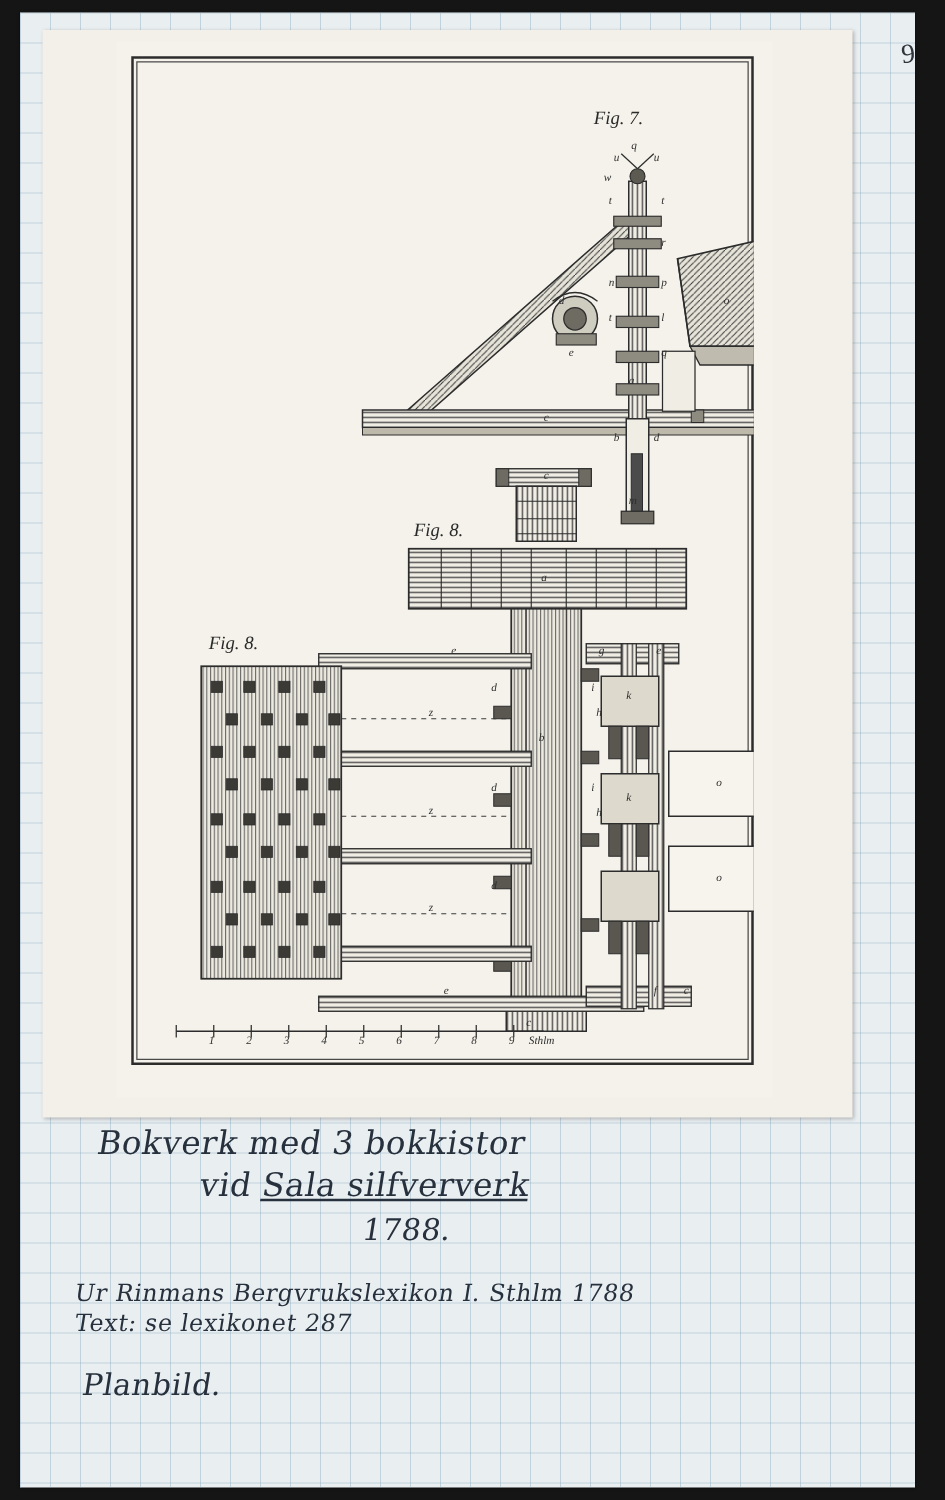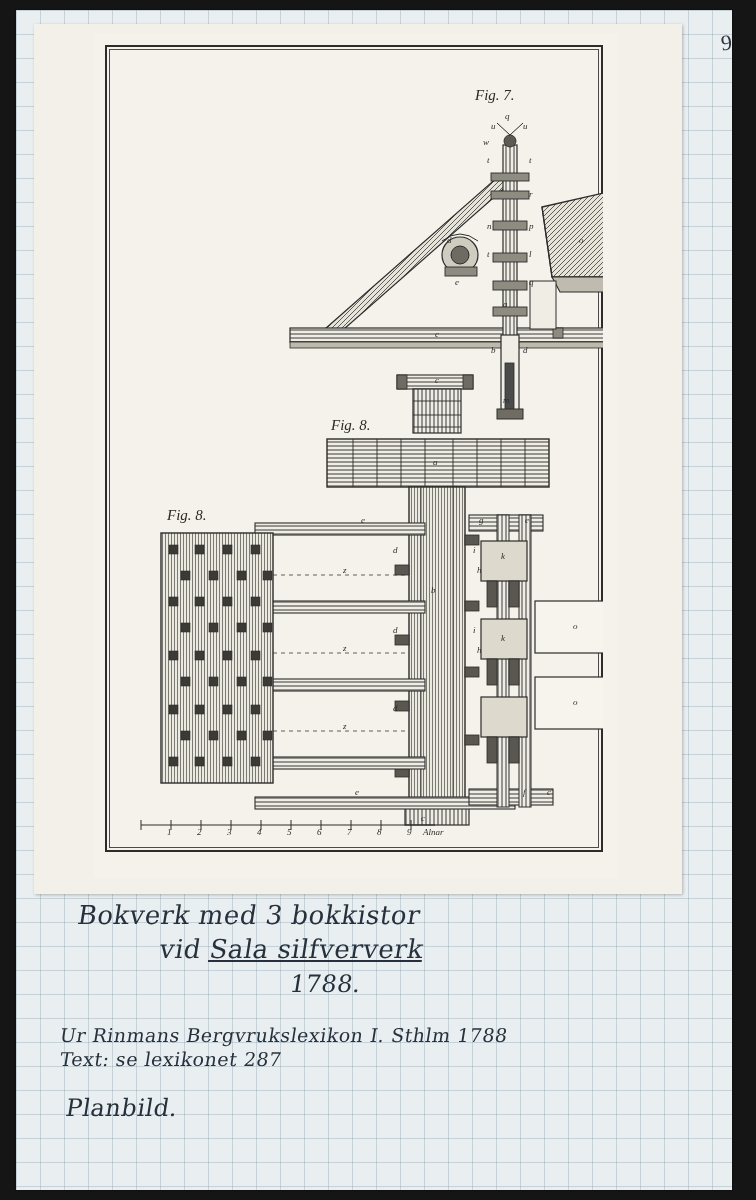--- a/index.html
+++ b/index.html
@@ -345,21 +345,21 @@
     
     <div class="scale-note" style="left:62px; top:782px;">1</div>
     <div class="scale-note" style="left:92px; top:782px;">2</div>
     <div class="scale-note" style="left:122px; top:782px;">3</div>
     <div class="scale-note" style="left:152px; top:782px;">4</div>
     <div class="scale-note" style="left:182px; top:782px;">5</div>
     <div class="scale-note" style="left:212px; top:782px;">6</div>
     <div class="scale-note" style="left:242px; top:782px;">7</div>
     <div class="scale-note" style="left:272px; top:782px;">8</div>
     <div class="scale-note" style="left:302px; top:782px;">9</div>
-    <div class="scale-note" style="left:318px; top:782px;">Alnar</div>
+    <div class="scale-note" style="left:318px; top:782px;">Sthlm</div>
 
     
     <div class="tiny-letter" style="left:400px; top:66px;">q</div>
     <div class="tiny-letter" style="left:386px; top:76px;">u</div>
     <div class="tiny-letter" style="left:418px; top:76px;">u</div>
     <div class="tiny-letter" style="left:378px; top:92px;">w</div>
     <div class="tiny-letter" style="left:382px; top:110px;">t</div>
     <div class="tiny-letter" style="left:424px; top:110px;">t</div>
     <div class="tiny-letter" style="left:424px; top:144px;">r</div>
     <div class="tiny-letter" style="left:382px; top:176px;">n</div>

